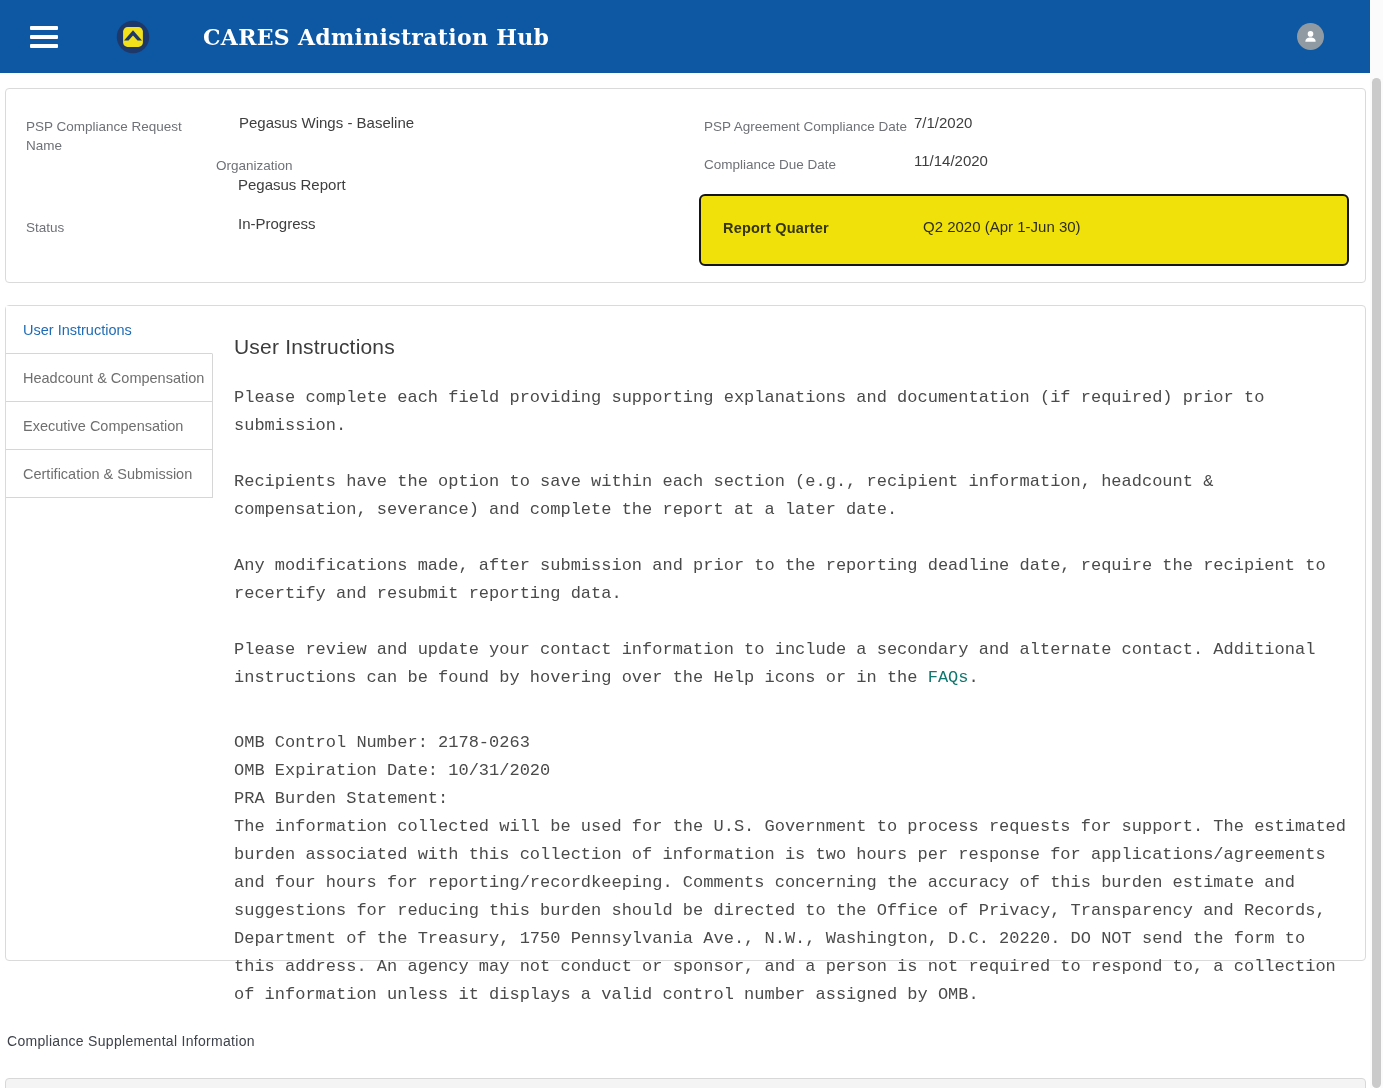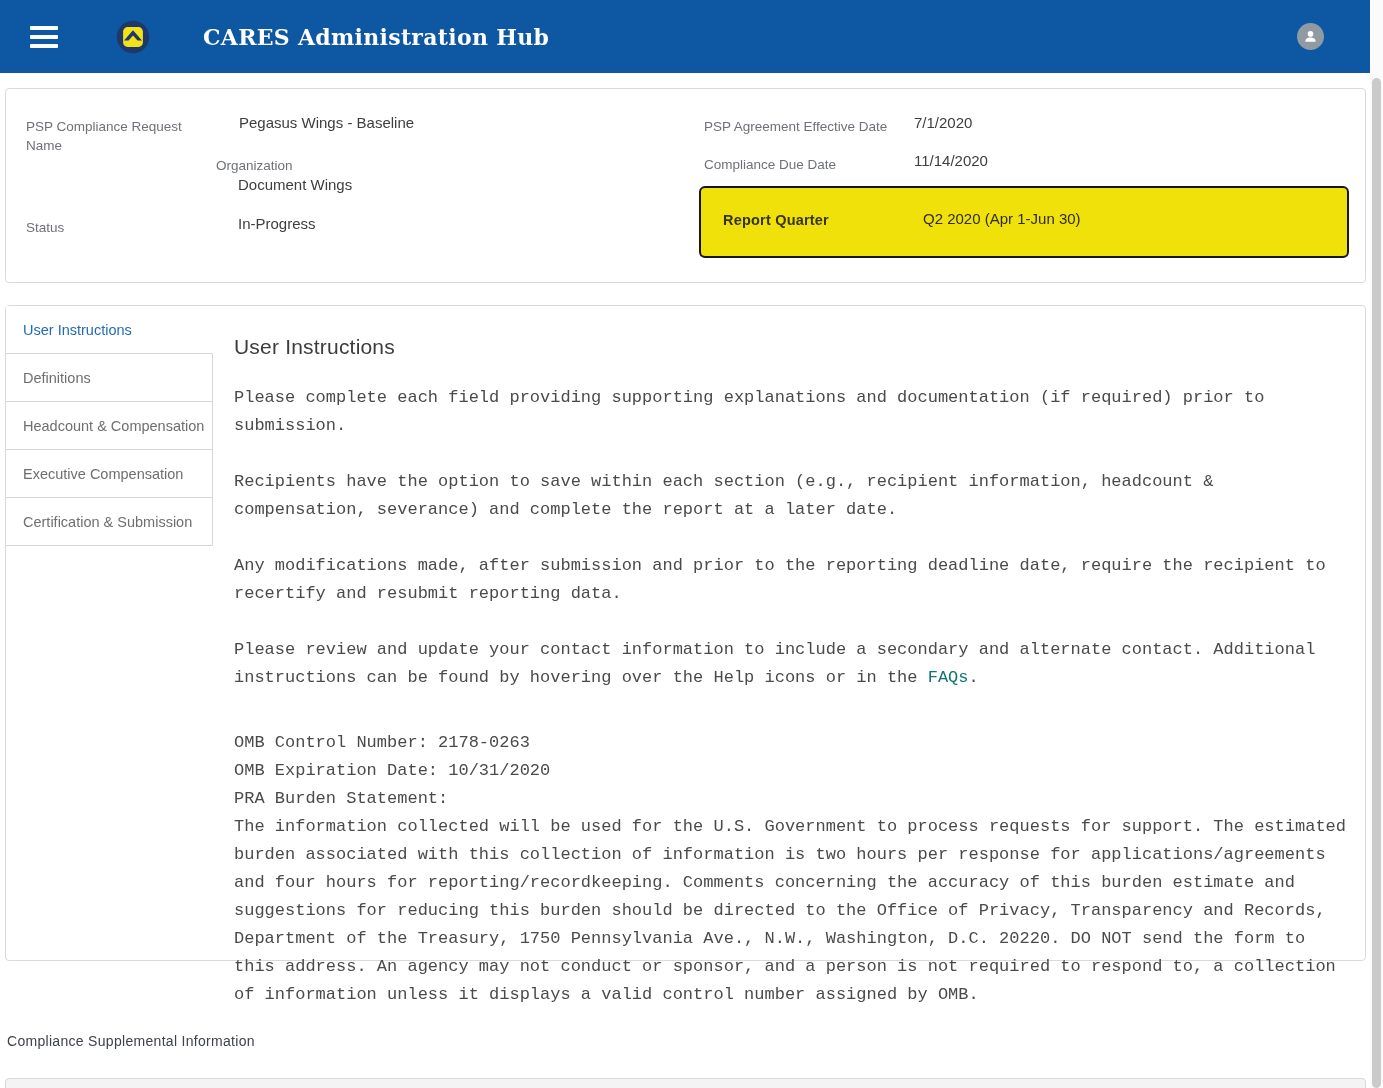--- a/index.html
+++ b/index.html
@@ -97,42 +97,41 @@
         <path d="M2.5 13.5 C2.5 10.4 5 9 8 9 C11 9 13.5 10.4 13.5 13.5 Z" fill="#ffffff"></path>
       </svg>
     </span>
   </div>
 
   <div class="panel summary-panel">
     <span class="fld-label lbl-name">PSP Compliance Request Name</span>
     <span class="fld-value val-name">Pegasus Wings - Baseline</span>
 
     <span class="fld-label lbl-org">Organization</span>
-    <span class="fld-value val-org">Document Wings</span>
+    <span class="fld-value val-org">Pegasus Report</span>
 
     <span class="fld-label lbl-status">Status</span>
     <span class="fld-value val-status">In-Progress</span>
 
-    <span class="fld-label lbl-eff">PSP Agreement Effective Date</span>
+    <span class="fld-label lbl-eff">PSP Agreement Compliance Date</span>
     <span class="fld-value val-eff">7/1/2020</span>
 
     <span class="fld-label lbl-due">Compliance Due Date</span>
     <span class="fld-value val-due">11/14/2020</span>
 
-    <div class="quarter-box" style="background: rgb(240, 225, 10);">
+    <div class="quarter-box" style="background: rgb(240, 225, 10); margin-top: 8px;">
       <span class="quarter-label">Report Quarter</span>
       <span class="quarter-value">Q2 2020 (Apr 1-Jun 30)</span>
     </div>
   </div>
 
   <div class="panel main-panel">
 
     <div class="tabs">
       <div class="tab active" style="color: rgb(31, 108, 181);">User Instructions</div>
-      <div class="tab">Definitions</div>
       <div class="tab">Headcount &amp; Compensation</div>
       <div class="tab">Executive Compensation</div>
       <div class="tab">Certification &amp; Submission</div>
     </div>
 
     <div class="content">
       <h1>User Instructions</h1>
       <p>Please complete each field providing supporting explanations and documentation (if required) prior to submission.</p>
       <p>Recipients have the option to save within each section (e.g., recipient information, headcount &amp; compensation, severance) and complete the report at a later date.</p>
       <p>Any modifications made, after submission and prior to the reporting deadline date, require the recipient to recertify and resubmit reporting data.</p>

